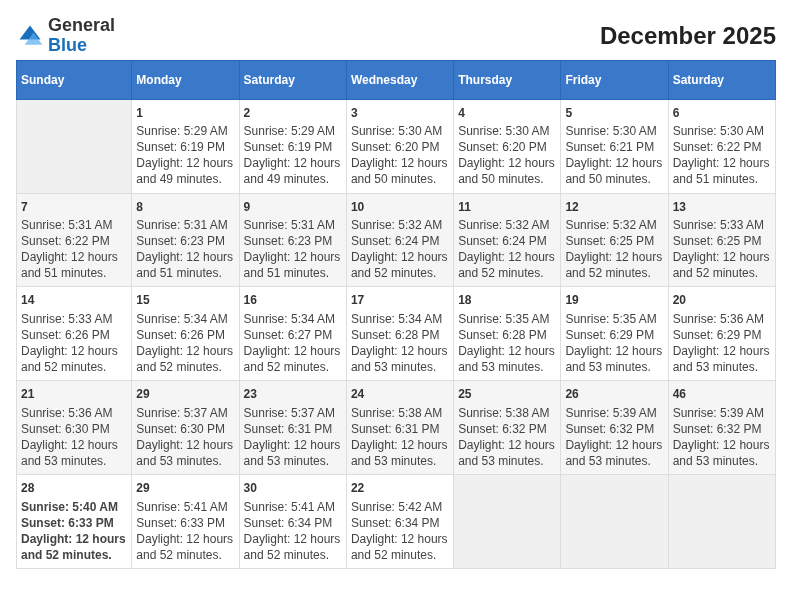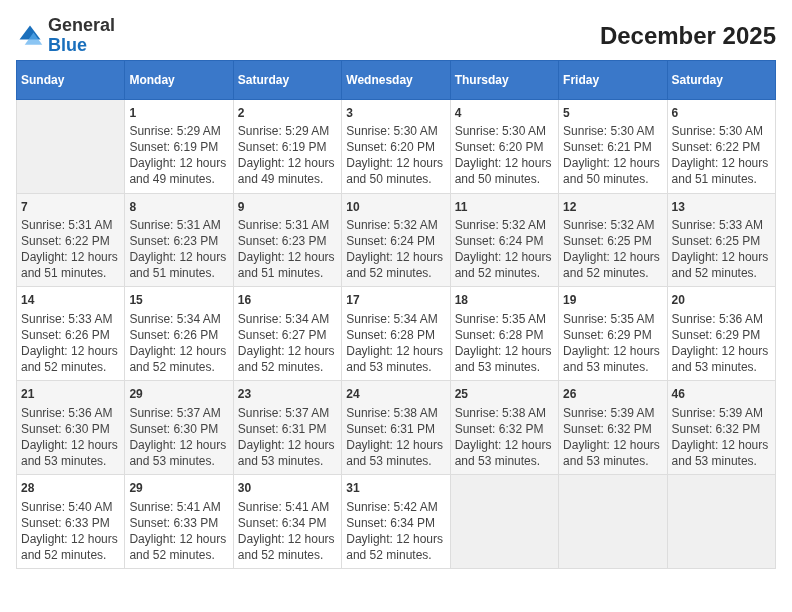--- a/index.html
+++ b/index.html
@@ -313,41 +313,41 @@
           <div class="day-num">46</div>
           <div class="day-info" style="white-space: pre-line;">Sunrise: 5:39 AM
 Sunset: 6:32 PM
 Daylight: 12 hours
 and 53 minutes.</div>
         </td>
       </tr>
       <tr>
         <td>
           <div class="day-num">28</div>
-          <div class="day-info" style="white-space: pre-line;">Sunrise: 5:40 AM
+          <div class="day-info" style="white-space: pre-line; font-weight: bold;">Sunrise: 5:40 AM
 Sunset: 6:33 PM
 Daylight: 12 hours
 and 52 minutes.</div>
         </td>
         <td>
           <div class="day-num">29</div>
           <div class="day-info" style="white-space: pre-line;">Sunrise: 5:41 AM
 Sunset: 6:33 PM
 Daylight: 12 hours
 and 52 minutes.</div>
         </td>
         <td>
           <div class="day-num">30</div>
           <div class="day-info" style="white-space: pre-line;">Sunrise: 5:41 AM
 Sunset: 6:34 PM
 Daylight: 12 hours
 and 52 minutes.</div>
         </td>
         <td>
-          <div class="day-num">31</div>
+          <div class="day-num">22</div>
           <div class="day-info" style="white-space: pre-line;">Sunrise: 5:42 AM
 Sunset: 6:34 PM
 Daylight: 12 hours
 and 52 minutes.</div>
         </td>
         <td class="empty-cell"></td>
         <td class="empty-cell"></td>
         <td class="empty-cell"></td>
       </tr>
     </tbody>

